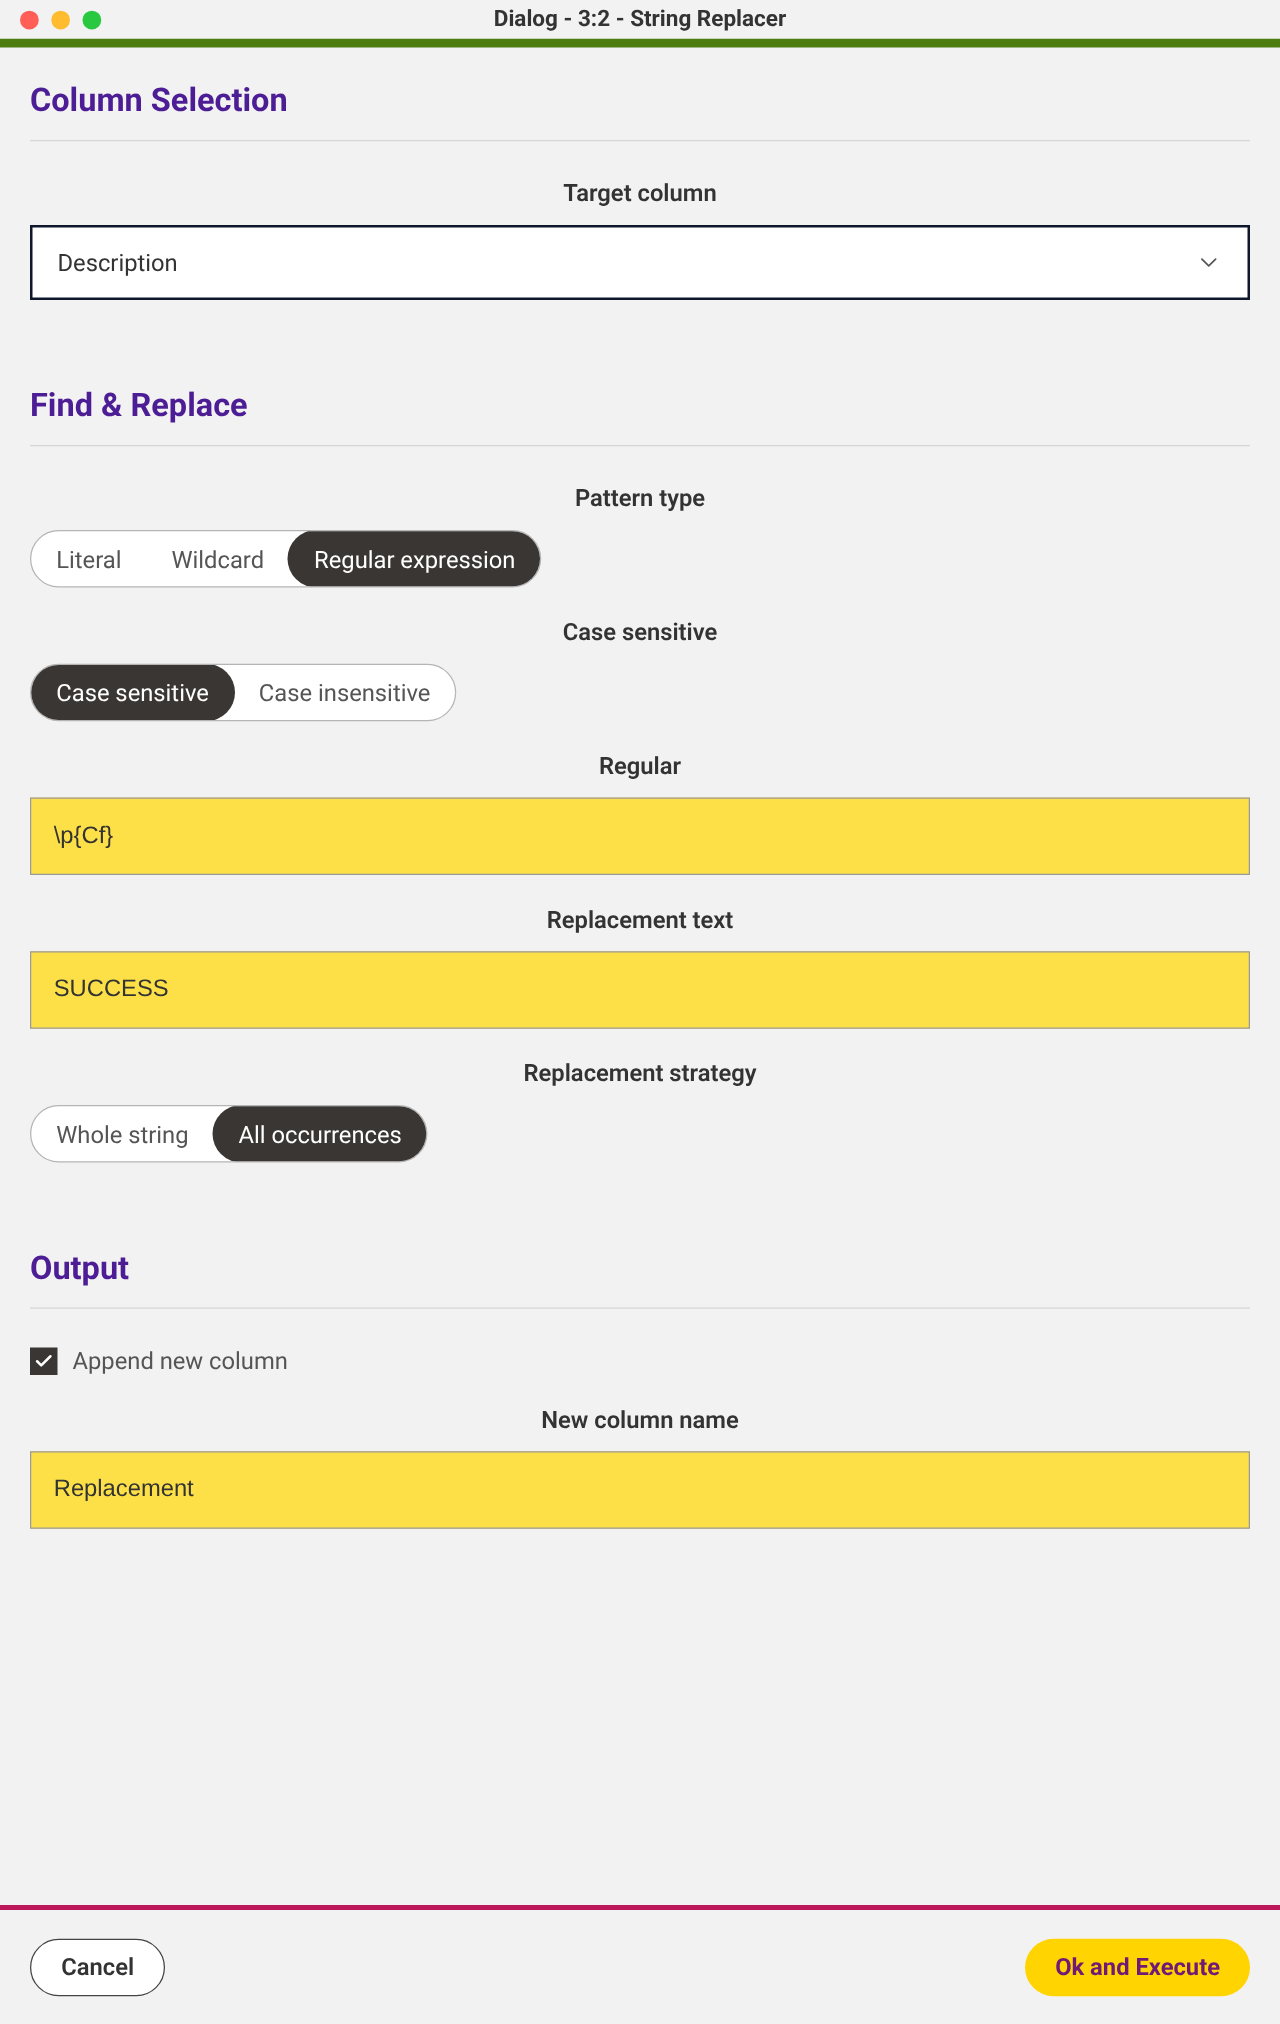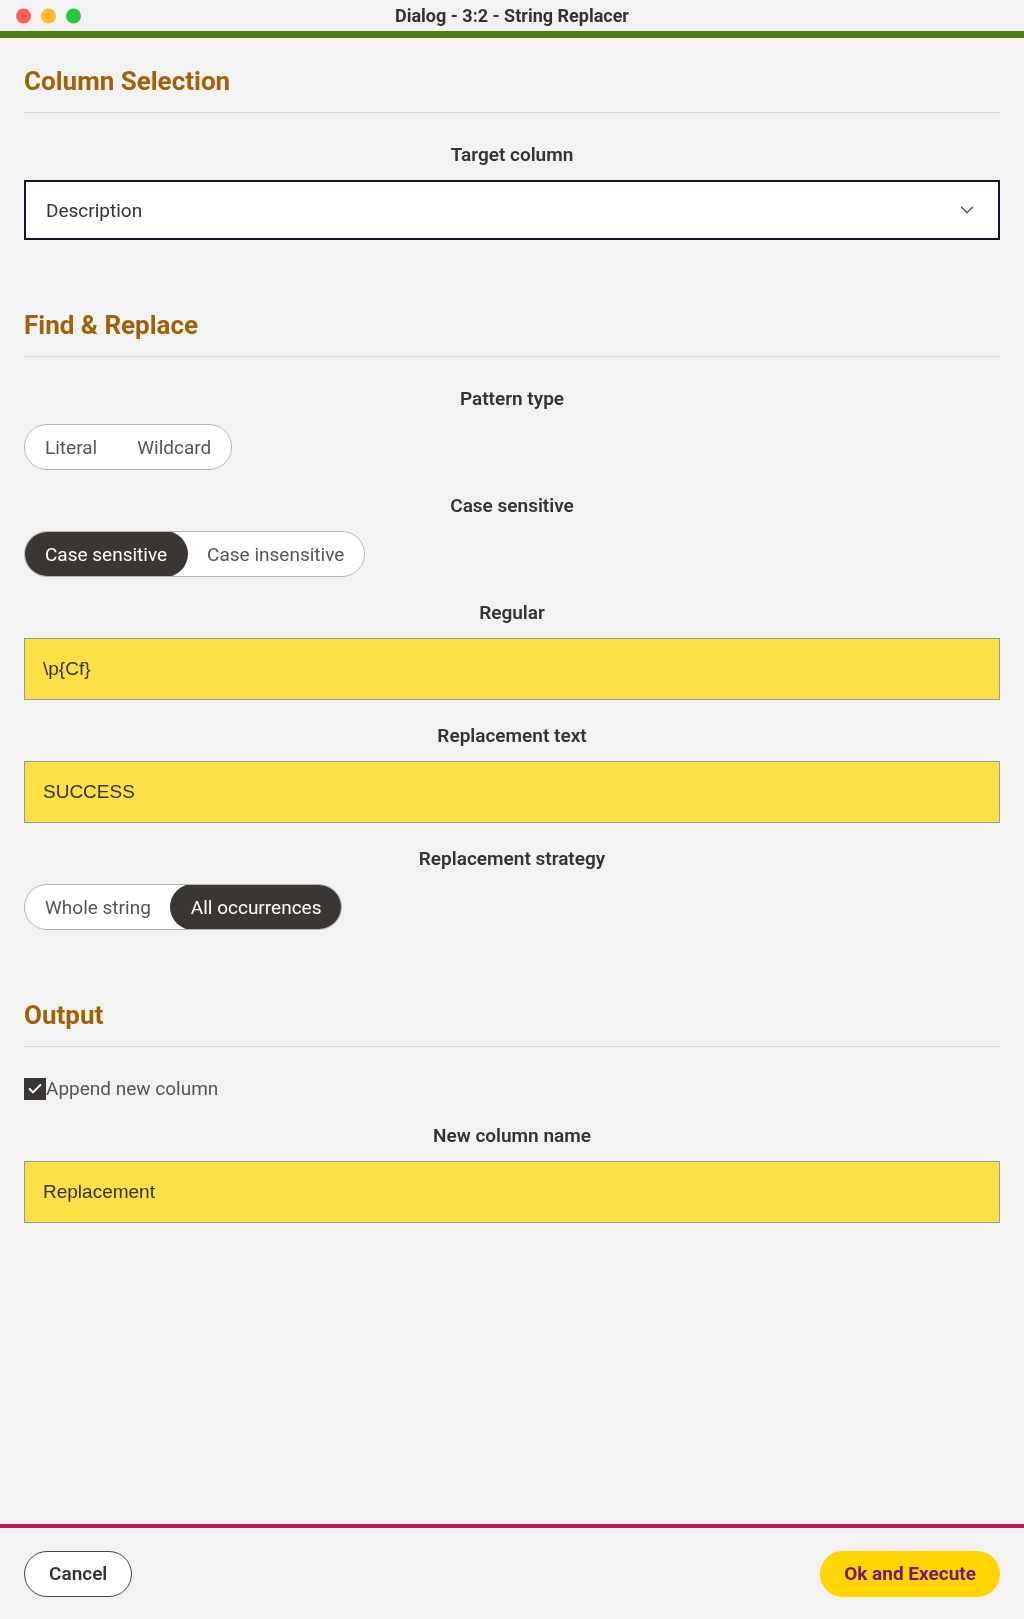--- a/index.html
+++ b/index.html
@@ -30,21 +30,21 @@
     font-weight: 700;
     font-size: 18px;
     color: #333;
   }
   .body {
     padding: 10px 24px 0 24px;
   }
   .section-h {
     font-size: 26px;
     font-weight: 700;
-    color: #a16207;
+    color: #4c1d95;
     margin-top: 18px;
     margin-bottom: 16px;
   }
   .hr {
     border: none;
     border-top: 1px solid #d6d6d6;
     margin-bottom: 30px;
   }
   .field-label {
     font-size: 19px;
@@ -102,21 +102,21 @@
     background: #3a3633;
     color: #fff;
     border-radius: 999px;
     margin: -1px;
     padding: 0 21px;
     height: 46px;
   }
   .checkbox-row {
     display: flex;
     align-items: center;
-    gap: 0;
+    gap: 12px;
     margin-top: 6px;
   }
   .checkbox {
     width: 22px; height: 22px;
     background: #3a3633;
     display: flex; align-items: center; justify-content: center;
     cursor: pointer;
   }
   .checkbox svg { display:block; }
   .checkbox-label {
@@ -191,20 +191,21 @@
   <div class="spacer-lg"></div>
 
   
   <div class="section-h">Find &amp; Replace</div>
   <hr class="hr">
 
   <div class="field-label">Pattern type</div>
   <div class="seg">
     <div class="opt">Literal</div>
     <div class="opt">Wildcard</div>
+    <div class="opt sel">Regular expression</div>
   </div>
 
   <div class="field-label">Case sensitive</div>
   <div class="seg">
     <div class="opt sel">Case sensitive</div>
     <div class="opt">Case insensitive</div>
   </div>
 
   <div class="field-label">Regular</div>
   <input class="input" type="text" value="\p{Cf}" style="">

